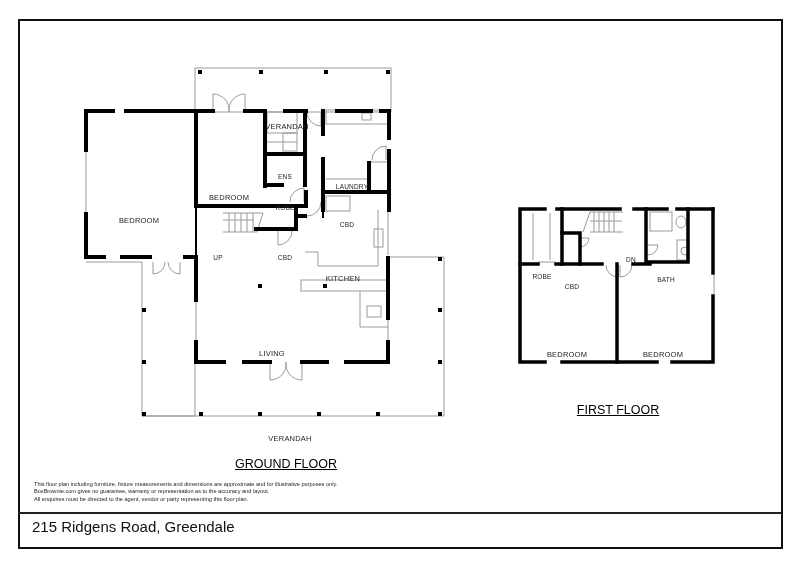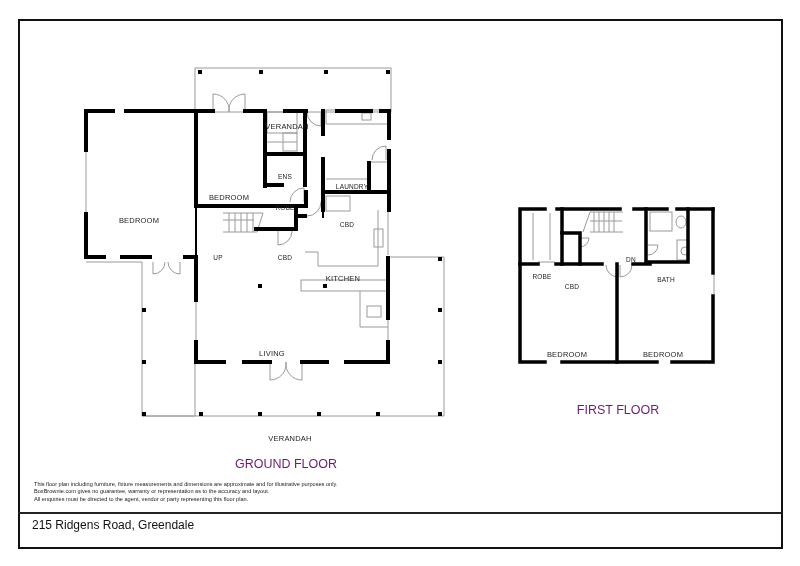--- a/index.html
+++ b/index.html
@@ -2,23 +2,23 @@
 <html><head>
 <meta charset="utf-8">
 <style>
   html, body { margin:0; padding:0; background:#ffffff; }
   body { width:800px; height:566px; position:relative; overflow:hidden; font-family:"Liberation Sans", sans-serif; }
   #frame { position:absolute; left:18px; top:19px; width:761px; height:526px; border:2px solid #111; box-sizing:content-box; }
   #divider { position:absolute; left:18px; top:512px; width:763px; height:2px; background:#222; }
   #plan { position:absolute; left:0; top:0; width:800px; height:566px; }
   .room-label { position:absolute; font-size:7.5px; color:#222; text-align:center; transform:translate(-50%,-50%); white-space:nowrap; letter-spacing:0.2px;margin-top:38px; }
   .small-label { font-size:6.5px; }
-  .floor-title { position:absolute; font-size:12.5px; color:#701a75; transform:translate(-50%,-50%); white-space:nowrap; }
+  .floor-title { position:absolute; font-size:12.5px; color:#000000; transform:translate(-50%,-50%); white-space:nowrap;text-decoration:underline; }
   #disclaimer { position:absolute; left:34px; top:481px; font-size:5.6px; line-height:7.3px; color:#222; }
-  #address { position:absolute; left:32px; top:518px; font-size:12px; color:#111; }
+  #address { position:absolute; left:32px; top:518px; font-size:15px; color:#111; }
 </style>
 </head>
 <body>
 
 <div id="frame"></div>
 <div id="divider"></div>
 
 <svg id="plan" viewBox="0 0 800 566" xmlns="http://www.w3.org/2000/svg">
 
   <g>

